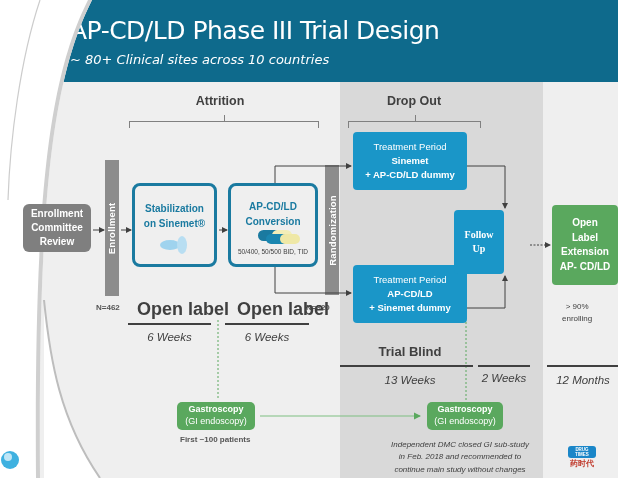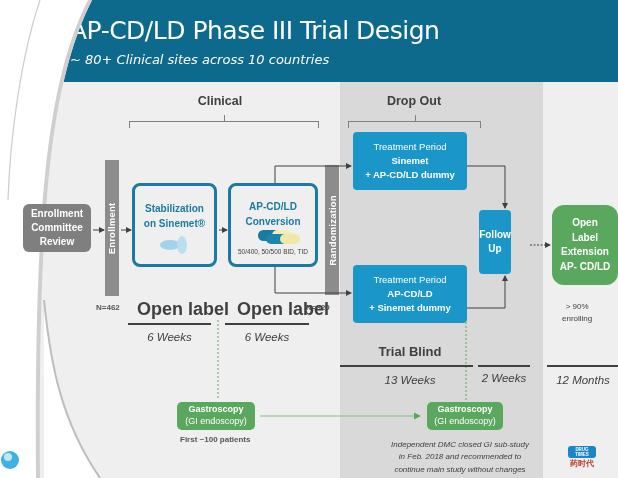--- a/index.html
+++ b/index.html
@@ -12,21 +12,21 @@
   .panel-db { position: absolute; left: 340px; top: 82px; width: 203px; height: 396px; background: #d9d9d9; }
   .lbl { position: absolute; color: #404040; font-weight: bold; text-align: center; white-space: nowrap; }
   .bracket { position: absolute; border: 1px solid #808080; border-bottom: none; height: 7px; }
   .bracket .tick { position: absolute; left: 50%; top: -7px; width: 1px; height: 7px; background: #808080; }
   .gbox { position: absolute; background: #7f7f7f; color: #fff; font-weight: bold; font-size: 10px; text-align: center; border-radius: 6px; display: flex; align-items: center; justify-content: center; line-height: 1.4; }
   .vbar { position: absolute; background: #8c8c8c; color: #fff; font-weight: bold; font-size: 9.5px; display: flex; align-items: center; justify-content: center; }
   .vbar span { transform: rotate(-90deg); white-space: nowrap; letter-spacing: 0.2px; }
   .obox { position: absolute; border: 3px solid #1a7aa0; border-radius: 8px; background: #efefef; color: #1a7aa0; font-weight: bold; font-size: 10px; text-align: center; line-height: 1.45; }
   .bbox { position: absolute; background: #1a96c8; border-radius: 4px; color: #fff; font-size: 9.5px; text-align: center; line-height: 1.45; display: flex; flex-direction: column; align-items: center; justify-content: center; }
   .bbox b { font-weight: bold; }
-  .grbox { position: absolute; background: #5aa85e; border-radius: 12px; color: #fff; font-weight: bold; font-size: 10px; text-align: center; line-height: 1.45; display: flex; flex-direction: column; align-items: center; justify-content: center; }
+  .grbox { position: absolute; background: #5aa85e; border-radius: 4px; color: #fff; font-weight: bold; font-size: 10px; text-align: center; line-height: 1.45; display: flex; flex-direction: column; align-items: center; justify-content: center; }
   .small { position: absolute; color: #404040; font-size: 8px; white-space: nowrap; }
   .hline { position: absolute; height: 2px; background: #404040; }
   .wk { position: absolute; color: #404040; font-style: italic; font-size: 11.5px; text-align: center; white-space: nowrap; }
   .ol { position: absolute; color: #404040; font-weight: bold; font-size: 18px; white-space: nowrap; }
   .note { position: absolute; color: #404040; font-style: italic; font-size: 8px; text-align: center; line-height: 1.55; }
   svg.conn { position: absolute; left: 0; top: 0; width: 618px; height: 478px; pointer-events: none; }
 </style>
 </head>
 <body>
 
@@ -51,21 +51,21 @@
     <path d="M92,0 L88,0 C48,80 34,200 36,478 L40,478 C38,200 52,80 92,0 Z" fill="#cfcfcf"></path>
     <path d="M0,0 L40,0 C20,60 10,140 8,200 L0,200 Z" fill="#ffffff"></path>
     <path d="M40,0 C20,60 10,140 8,200" stroke="#cccccc" stroke-width="1.2" fill="none"></path>
     <path d="M0,0 L14,0 C6,30 2,60 0,80 Z" fill="#ffffff"></path>
     <path d="M44,478 L100,478 C60,420 50,360 44,300 Z" fill="#ffffff"></path>
     <path d="M44,300 C50,360 60,420 100,478" stroke="#bdbdbd" stroke-width="2" fill="none"></path>
     <circle cx="10" cy="460" r="9" fill="#3fb1e0"></circle>
     <circle cx="8" cy="457" r="4" fill="#bfe6f6"></circle>
   </svg>
 
-  <div class="lbl" style="left:175px; top:94px; width:90px; font-size:12.5px;">Clinical</div>
+  <div class="lbl" style="left:175px; top:94px; width:90px; font-size:12.5px;">Attrition</div>
   <div class="bracket" style="left:129px; top:121px; width:190px;">
       <div class="tick"></div>
     </div>
 
   <div class="lbl" style="left:369px; top:94px; width:90px; font-size:12.5px;">Drop Out</div>
   <div class="bracket" style="left:348px; top:121px; width:133px;">
       <div class="tick"></div>
     </div>
 
   <div class="gbox" style="left:23px; top:204px; width:68px; height:48px;">
@@ -114,21 +114,21 @@
     <b>Sinemet</b>
     <b>+ AP-CD/LD dummy</b>
   </div>
 
   <div class="bbox" style="left:353px; top:265px; width:114px; height:58px;">
     <div>Treatment Period</div>
     <b>AP-CD/LD</b>
     <b>+ Sinemet dummy</b>
   </div>
 
-  <div class="bbox" style="left:479px; top:210px; width:32px; height:64px; font-weight:bold; font-size:10px;">
+  <div class="bbox" style="left:454px; top:210px; width:50px; height:64px; font-weight:bold; font-size:10px;font-family:Liberation Serif, serif;">
     <b>Follow</b>
     <b>Up</b>
   </div>
 
   <div class="grbox" style="left:552px; top:205px; width:66px; height:80px;">
     <div>Open</div>
     <div>Label</div>
     <div>Extension</div>
     <div>AP- CD/LD</div>
   </div>

